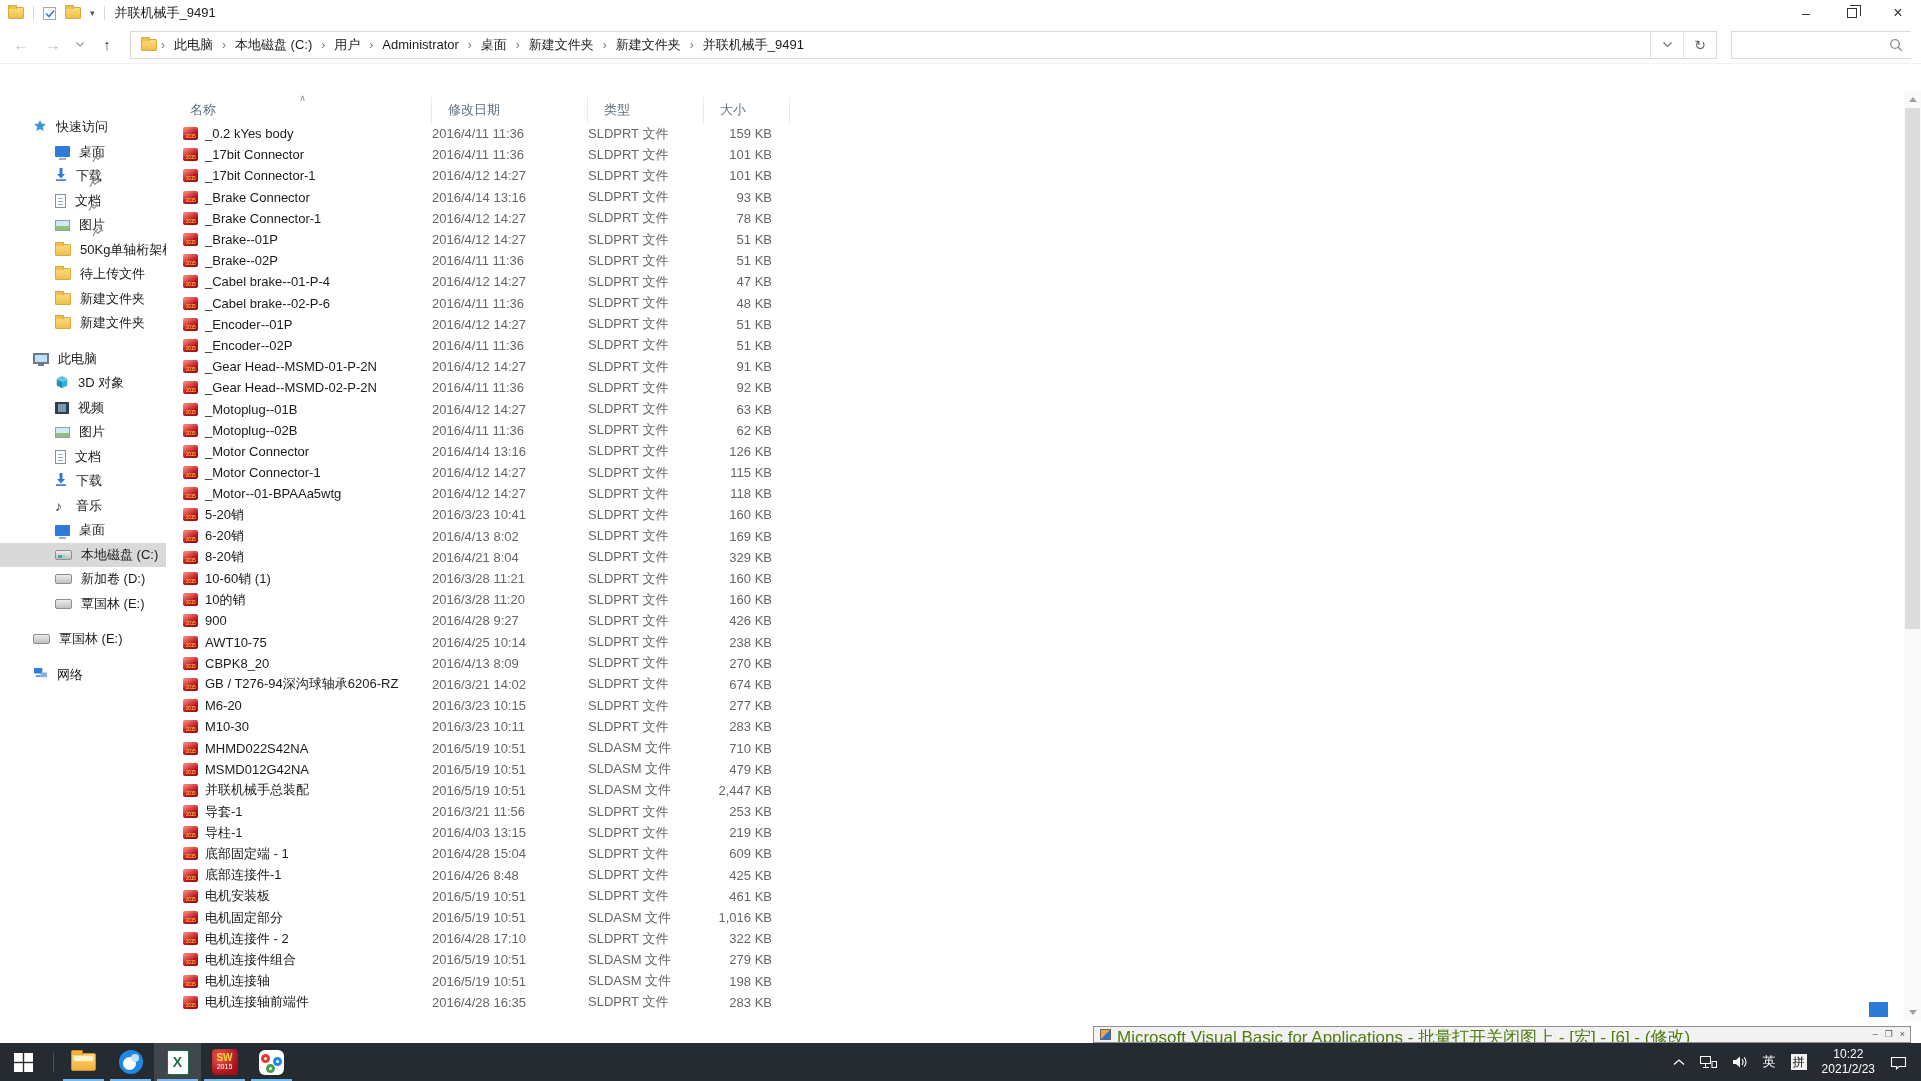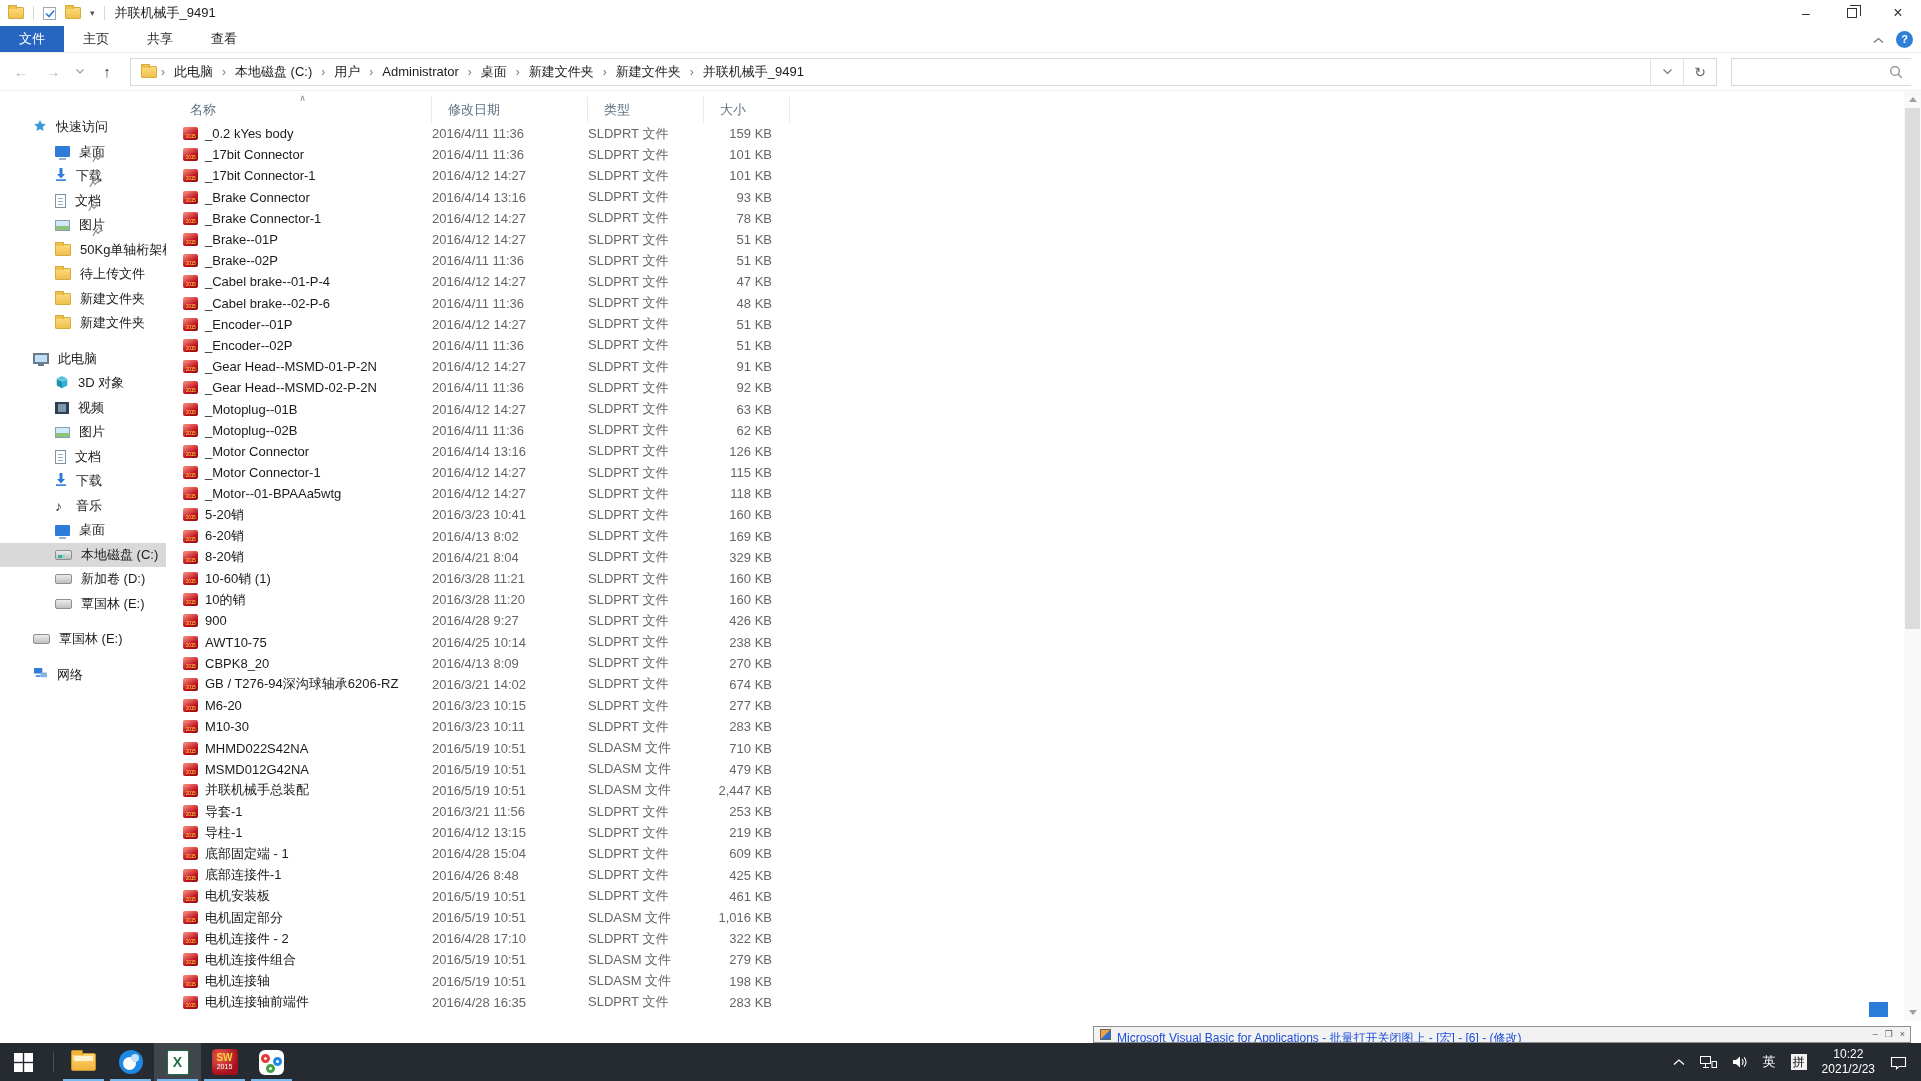--- a/index.html
+++ b/index.html
@@ -61,21 +61,21 @@
 .sc-arrow.up{top:0}.sc-arrow.down{bottom:0}
 .tri-up{width:0;height:0;border-left:4px solid transparent;border-right:4px solid transparent;border-bottom:5px solid #a0a0a0}
 .tri-down{width:0;height:0;border-left:4px solid transparent;border-right:4px solid transparent;border-top:5px solid #a0a0a0}
 .sc-thumb{position:absolute;left:1px;top:17px;width:15px;height:56%;background:#dcdcdc}
 
 .statusbar{position:absolute;left:0;right:0;bottom:38px;height:22px;background:#fff;border-top:1px solid #ececec;display:flex;align-items:center;padding-left:11px;font-size:12px;color:#3a3a3a;z-index:6}
 
 .hidden-win-frag{position:absolute;left:1869px;bottom:64px;width:19px;height:15px;background:#2b7cd9;z-index:7}
 .vba-strip{position:absolute;left:1093px;right:10px;bottom:38px;height:17px;background:#f2f2f2;border:1px solid #8f8f8f;overflow:hidden;z-index:8;display:flex;align-items:flex-start;padding:2px 0 0 6px;gap:6px}
 .vba-icon{width:11px;height:11px;flex:none;background:linear-gradient(135deg,#f4a23a 45%,#2b6fd4 55%);border:1px solid #666}
-.vba-title{font-size:12px;color:#1d4ed8;white-space:nowrap;line-height:18px}
+.vba-title{font-size:17px;color:#4d7c0f;white-space:nowrap;line-height:18px}
 .vba-ctrls{position:absolute;right:5px;top:2px;display:flex;gap:7px;color:#555;font-size:9px}
 
 .taskbar{position:absolute;left:0;bottom:0;width:100%;height:38px;background:#262b31;display:flex;align-items:stretch;z-index:20}
 .tb-btn{width:47px;display:flex;align-items:center;justify-content:center;position:relative;flex:none}
 .tb-btn.open::after{content:"";position:absolute;left:3px;right:3px;bottom:0;height:2px;background:#76b9ed}
 .tb-btn.active{background:#41464d}
 .tb-div{width:1px;background:#4a4f55;margin:9px 6px;flex:none}
 .tray{margin-left:auto;display:flex;align-items:center;color:#fff;gap:15px;padding-right:14px;font-size:12px}
 .tray-item{display:flex;align-items:center;justify-content:center}
 .ime-latin{color:#fff;font-size:13px}
@@ -135,36 +135,20 @@
     <span class="title-text">并联机械手_9491</span>
     <div class="win-controls">
       <div class="win-btn">–</div>
       <div class="win-btn">
           <span class="glyph-restore"></span>
         </div>
       <div class="win-btn" style="font-size:16px">×</div>
     </div>
   </div>
 
-  <div class="menubar">
-    <div style="display:flex">
-        <div class="rtab active">文件</div>
-        <div class="rtab">主页</div>
-        <div class="rtab">共享</div>
-        <div class="rtab">查看</div>
-      </div>
-    <div class="menubar-right">
-      <span>
-        <svg width="11" height="7" viewBox="0 0 11 7">
-            <path d="M1 5.5l4.5-4 4.5 4" fill="none" stroke="#777" stroke-width="1.3"></path>
-          </svg>
-      </span>
-      <span class="help-circle">?</span>
-    </div>
-  </div>
 
   <div class="toolbar">
     <div class="navbtn">←</div>
     <div class="navbtn">→</div>
     <div class="navbtn small">
       <svg width="8" height="5" viewBox="0 0 8 5">
           <path d="M0.5 0.5l3.5 3.5 3.5-3.5" fill="none" stroke="#9a9a9a" stroke-width="1.2"></path>
         </svg>
     </div>
     <div class="navbtn enabled">↑</div>
@@ -708,21 +692,21 @@
             <div class="cell c-type" style="width:116px">SLDPRT 文件</div>
             <div class="cell c-size" style="width:86px">253 KB</div>
           </div>
           <div class="frow">
             <div class="cell c-name" style="width:258px">
               <span class="ic ic-sld">
                 <i>2015</i>
               </span>
               <span>导柱-1</span>
             </div>
-            <div class="cell c-date" style="width:156px">2016/4/12 13:15</div>
+            <div class="cell c-date" style="width:156px">2016/4/03 13:15</div>
             <div class="cell c-type" style="width:116px">SLDPRT 文件</div>
             <div class="cell c-size" style="width:86px">219 KB</div>
           </div>
           <div class="frow">
             <div class="cell c-name" style="width:258px">
               <span class="ic ic-sld">
                 <i>2015</i>
               </span>
               <span>底部固定端 - 1</span>
             </div>

